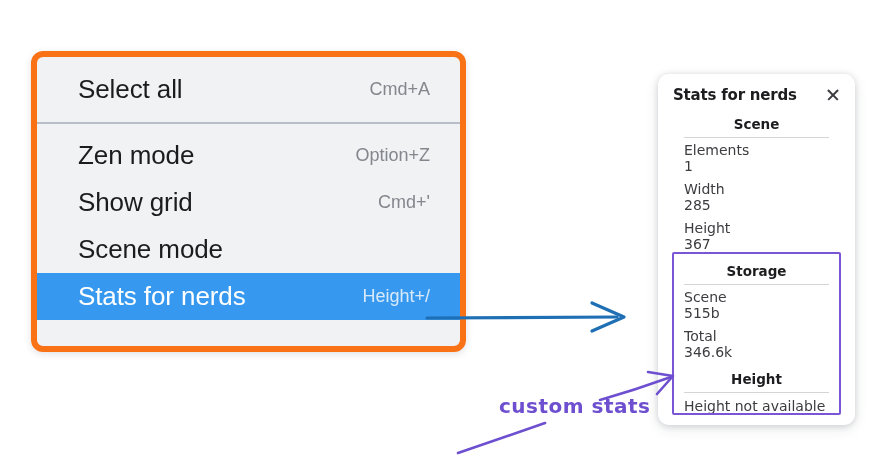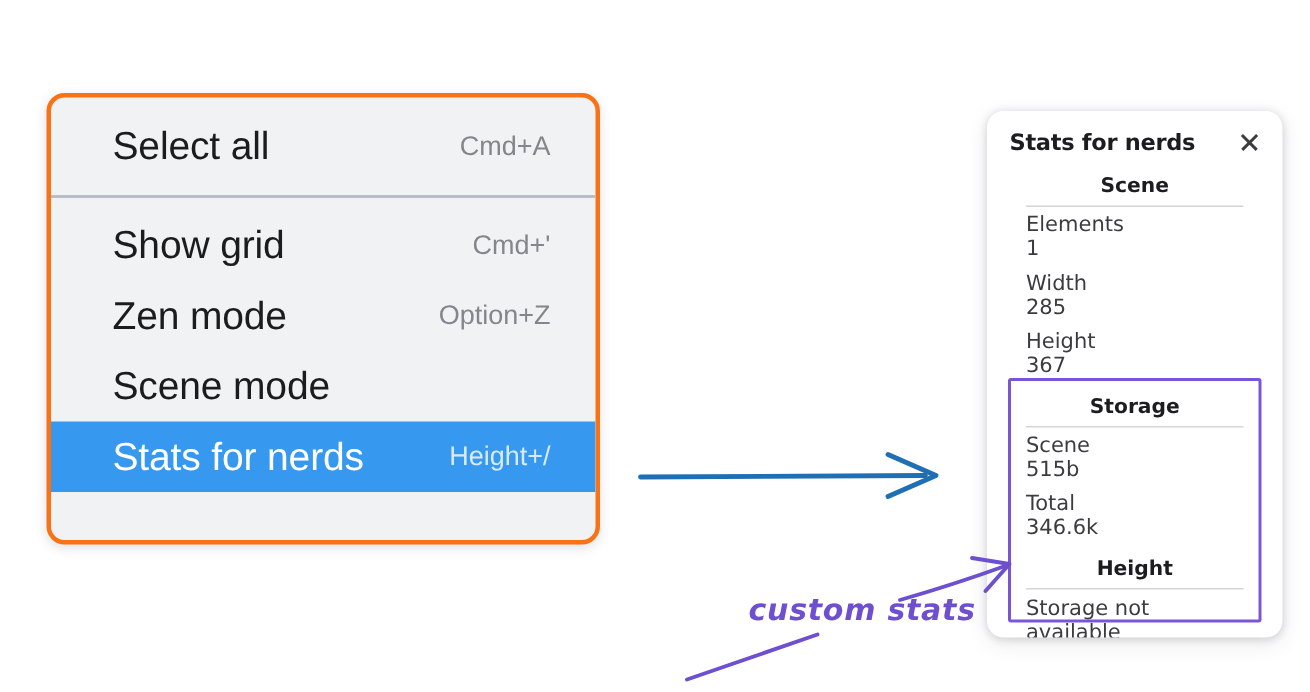--- a/index.html
+++ b/index.html
@@ -13,25 +13,25 @@
     position: relative;
     overflow: hidden;
     font-family: "Liberation Sans", sans-serif;
     -webkit-font-smoothing: antialiased;
   }
 
   
   #context-menu {
     position: absolute;
     left: 31px;
-    top: 62px;
-    width: 369px;
+    top: 51px;
+    width: 435px;
     height: 301px;
     background: #f1f2f4;
-    border: 3px solid #f97316;
+    border: 6px solid #f97316;
     border-radius: 12px;
     box-shadow: 0 2px 7px rgba(60,70,85,0.16);
     box-sizing: border-box;
     overflow: hidden;
   }
   .menu-group { padding: 9px 0 9px 0; }
   .menu-group.group-2 { padding-top: 8px; padding-bottom: 10px; }
   .menu-sep {
     height: 2px;
     background: #b7bec8;
@@ -160,21 +160,20 @@
     width: 873px; height: 461px;
     pointer-events: none;
   }
   #handwritten-label {
     position: absolute;
     left: 499px;
     top: 394px;
     font-family: "DejaVu Sans", sans-serif;
     font-size: 20px;
     font-weight: bold;
-    font-style: italic;
     letter-spacing: 0.5px;
     color: #6d4fd0;
     white-space: nowrap;
   }
 </style>
 </head>
 <body>
 
 <div id="context-menu">
 
@@ -182,26 +181,26 @@
     <div class="menu-item">
       <span class="mi-label">Select all</span>
       <span class="mi-shortcut">Cmd+A</span>
     </div>
   </div>
 
   <div class="menu-sep"></div>
 
   <div class="menu-group group-2">
     <div class="menu-item">
+      <span class="mi-label">Zen mode</span>
+      <span class="mi-shortcut">Option+Z</span>
+    </div>
+    <div class="menu-item">
       <span class="mi-label">Show grid</span>
       <span class="mi-shortcut">Cmd+'</span>
-    </div>
-    <div class="menu-item">
-      <span class="mi-label">Zen mode</span>
-      <span class="mi-shortcut">Option+Z</span>
     </div>
     <div class="menu-item">
       <span class="mi-label">Scene mode</span>
     </div>
     <div class="menu-item selected">
       <span class="mi-label">Stats for nerds</span>
       <span class="mi-shortcut">Height+/</span>
     </div>
   </div>
 
@@ -242,21 +241,21 @@
       </div>
       <div class="sp-row">
         <span class="sp-key">Total</span>
         <span class="sp-val">346.6k</span>
       </div>
     </div>
 
     <div class="sp-section">
       <div class="sp-section-title">Height</div>
       <div class="sp-rule"></div>
-      <div class="sp-note">Storage not available</div>
+      <div class="sp-note">Height not available</div>
     </div>
 
   </div>
 </div>
 
 <div id="stats-highlight"></div>
 
 <svg id="annotations" viewBox="0 0 873 461" xmlns="http://www.w3.org/2000/svg">
 
   <g>

